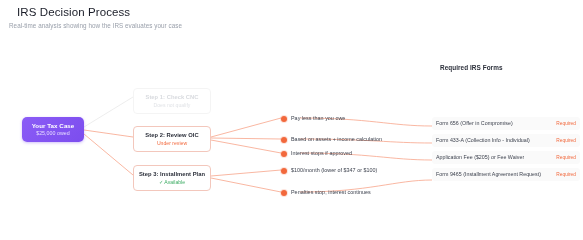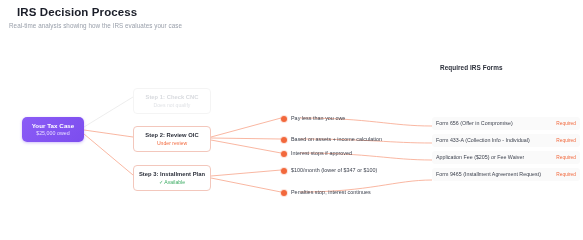--- a/index.html
+++ b/index.html
@@ -18,21 +18,21 @@
 
   
   .header {
     position: absolute;
     left: 9px;
     top: 6px;
     width: 420px;
   }
   .page-title {
     font-size: 11.5px;
-    font-weight: bold;
+    font-weight: normal;
     letter-spacing: 0.1px;
     color: #1a1d28;
     margin: 0 0 3px 0;
     line-height: 13px;
     padding-left: 8px;
   }
   .page-subtitle {
     font-size: 6.3px;
     color: #9aa0ab;
     margin: 0;

